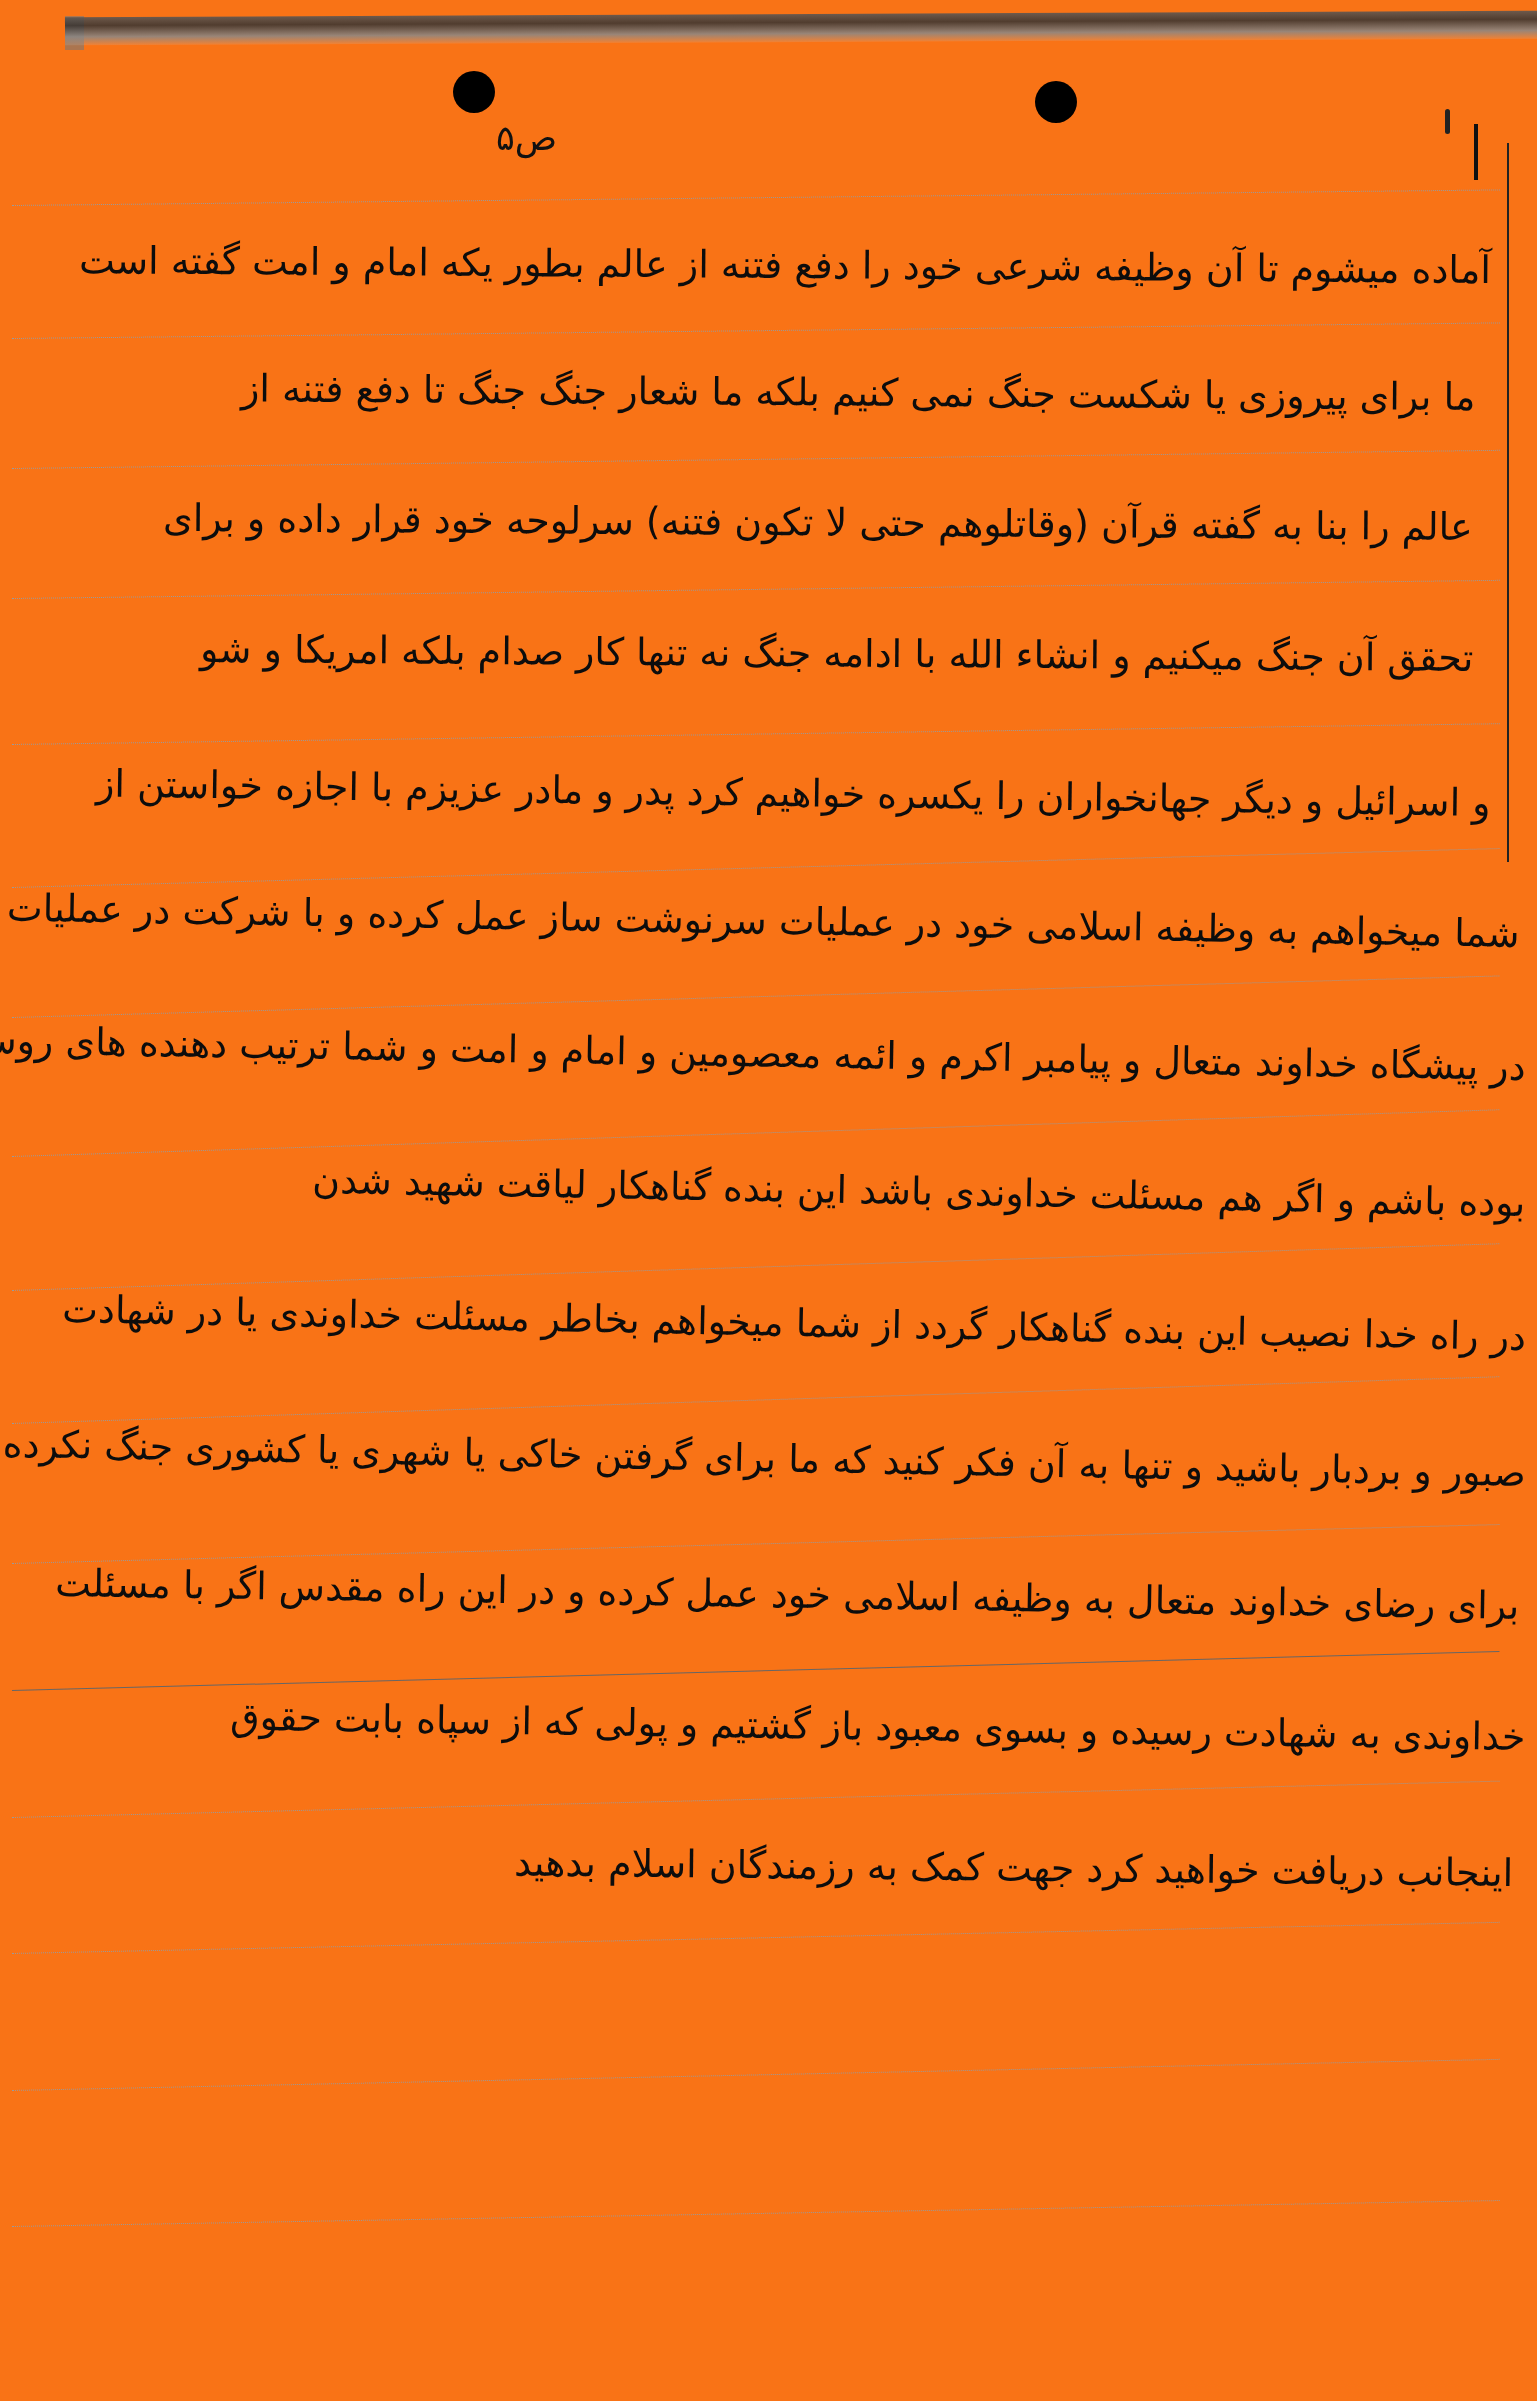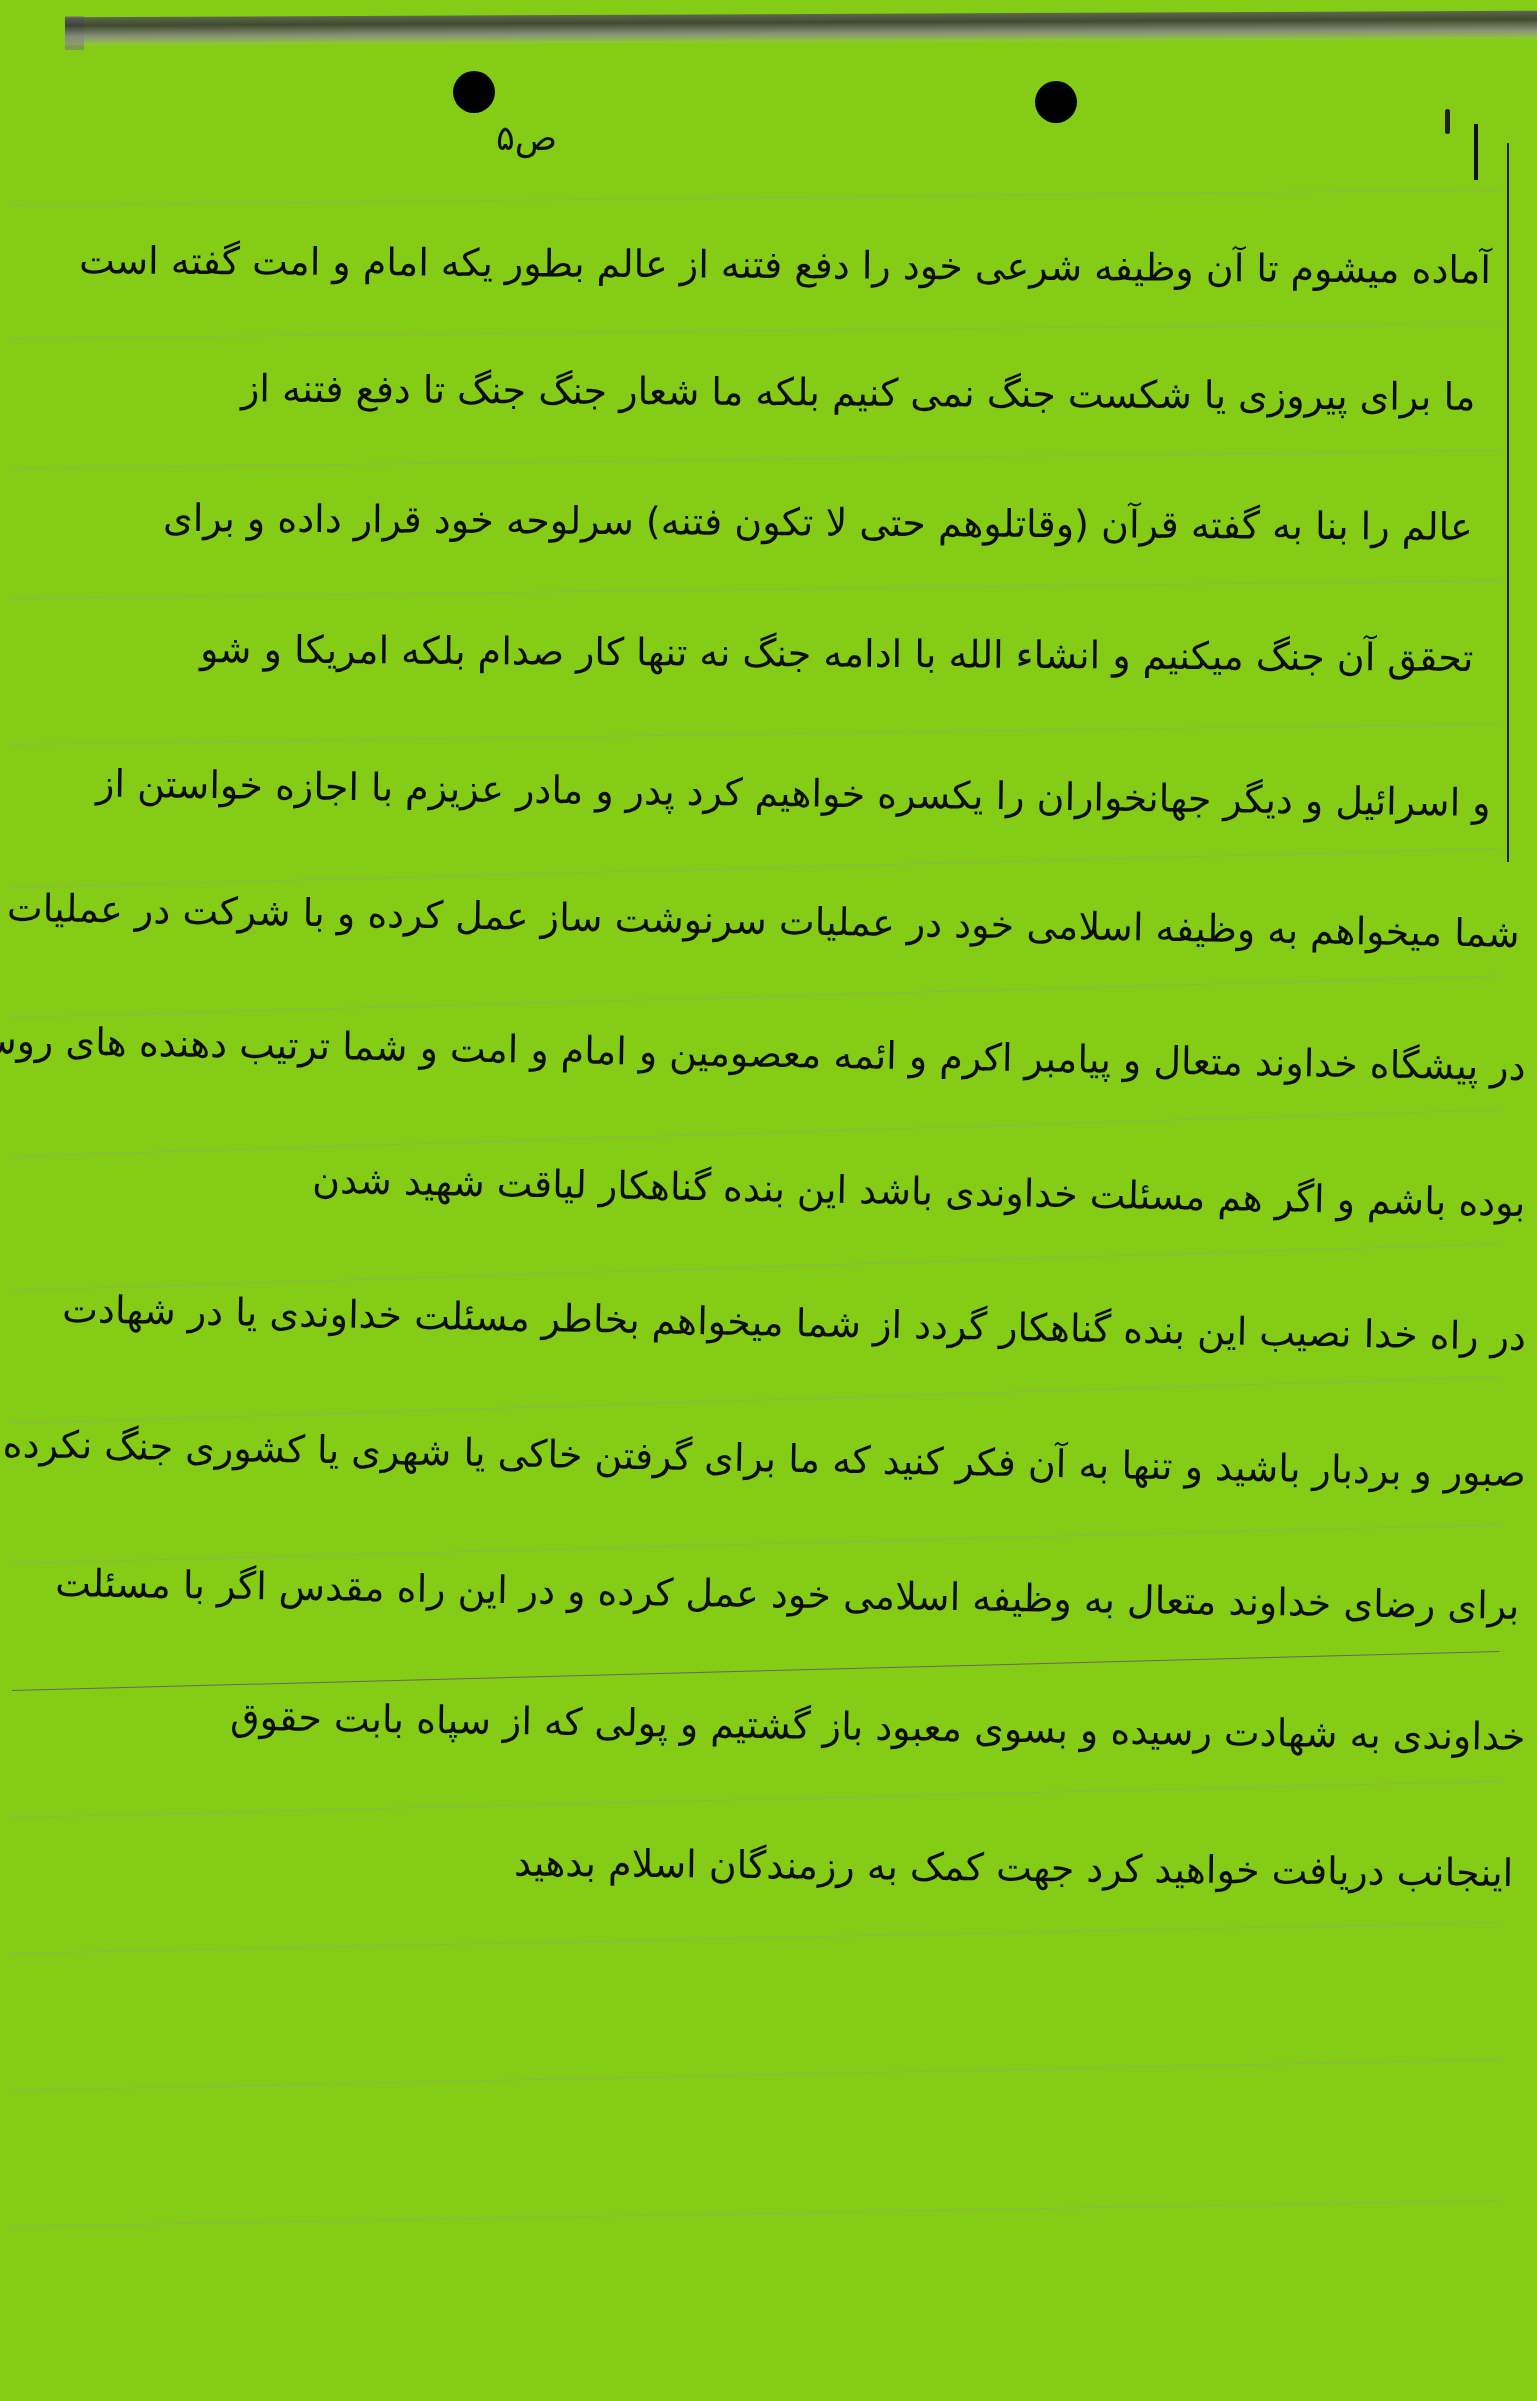--- a/index.html
+++ b/index.html
@@ -2,21 +2,21 @@
 <html style="font-size:10px"><head>
 <meta charset="utf-8">
 <style>
   html, body { margin: 0; padding: 0; }
   body {
     width: 1538px; height: 2401px;
     background: #ffffff;
     position: relative; overflow: hidden;
     font-family: "DejaVu Sans", sans-serif;
   }
-  .page { position: absolute; inset: 0; background: #84cc16; }
+  .page { position: absolute; inset: 0; background: #f97316; }
   .top-band {
     position: absolute; left: 65px; top: 13.6px; width: 1482px; height: 28px;
     background: linear-gradient(180deg, #555 0%, #333 30%, #888 70%, rgba(200,200,200,0.2) 100%);
     transform: rotate(-0.25deg);
     opacity: 0.85;
   }
   .top-band-left {
     position: absolute; left: 65px; top: 15.5px; width: 18.6px; height: 34px;
     background: #777; opacity: 0.6;
   }

